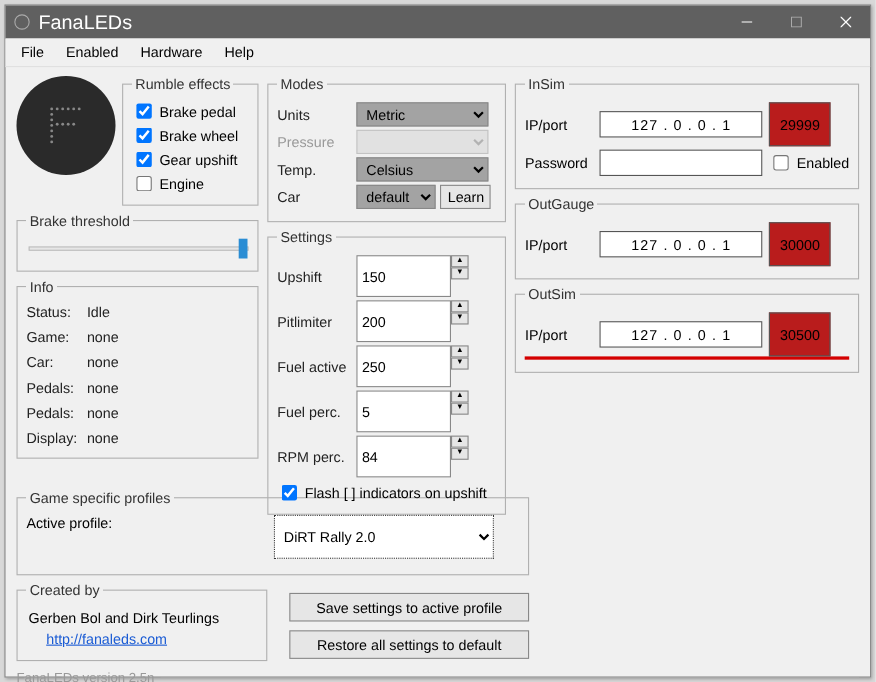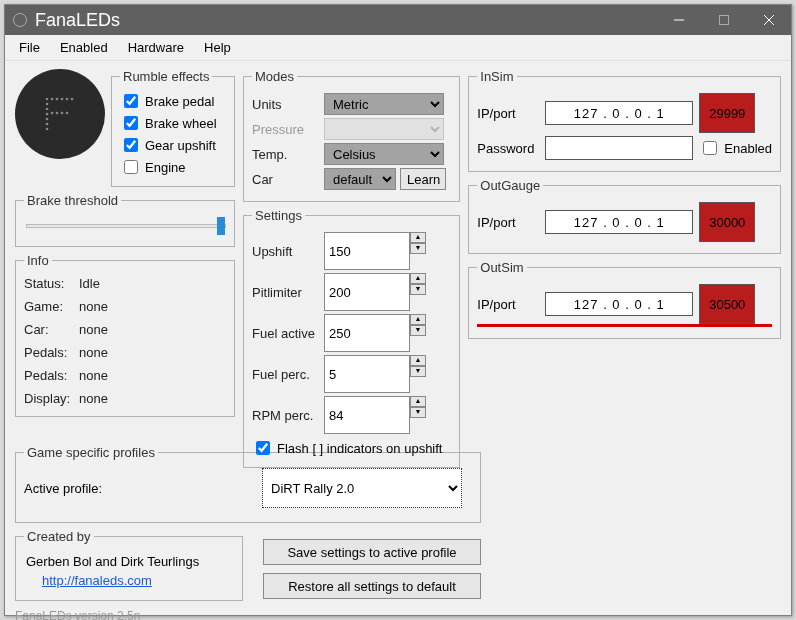--- a/index.html
+++ b/index.html
@@ -40,21 +40,21 @@
 .spinner input { width:86px; height:38px; border:1px solid #888; padding:0 4px; background:#fff;}
 .sp-btns { display:flex; flex-direction:column; width:16px;}
 .sp-btns span { height:11px; border:1px solid #888; background:#e6e6e6; font-size:7px; line-height:8px; text-align:center;}
 .ipport { display:flex; align-items:center; gap:6px; margin:3px 0;}
 .ipport label { width:62px;}
 .ipbox { width:148px; height:24px; border:1px solid #555; background:#fff; display:flex; align-items:center; justify-content:space-evenly; letter-spacing:1px;}
 .portbox { width:56px; height:40px; border:1px solid #555; background:#b91c1c; display:flex; align-items:center; justify-content:center;}
 .pwdbox { width:148px; height:24px; border:1px solid #555; background:#fff;}
 .underline { border-bottom: 3px solid #d40000; }
 fieldset.profiles { width: 466px;}
-.profile-row { display:flex; align-items:center; gap:18px; padding:2px 0 6px 0;}
+.profile-row { display:flex; align-items:flex-start; gap:5px; padding:2px 0 6px 0;}
 .profile-row label { width: 220px;}
 .profile-row select.dotted { width:200px; border:1px dotted #333; height:40px; background:#fff;}
 .created { width:230px;}
 .created-body { padding: 4px 2px;}
 .link { color:#1a5bd4; text-decoration:underline; padding:4px 0 0 16px; display:inline-block;}
 .actions { display:flex; flex-direction:column; gap:8px; padding: 10px 0 0 12px;}
 .actions button { width:218px; height:26px; border:1px solid #888; background:#e6e6e6;}
 .version-row { display:flex; align-items:center; gap:6px; padding: 2px 0 0 0; }
 .version-line { flex:1; height:1px; background:#b0b0b0;}
 .version-txt { color:#999; font-size:12px;}

